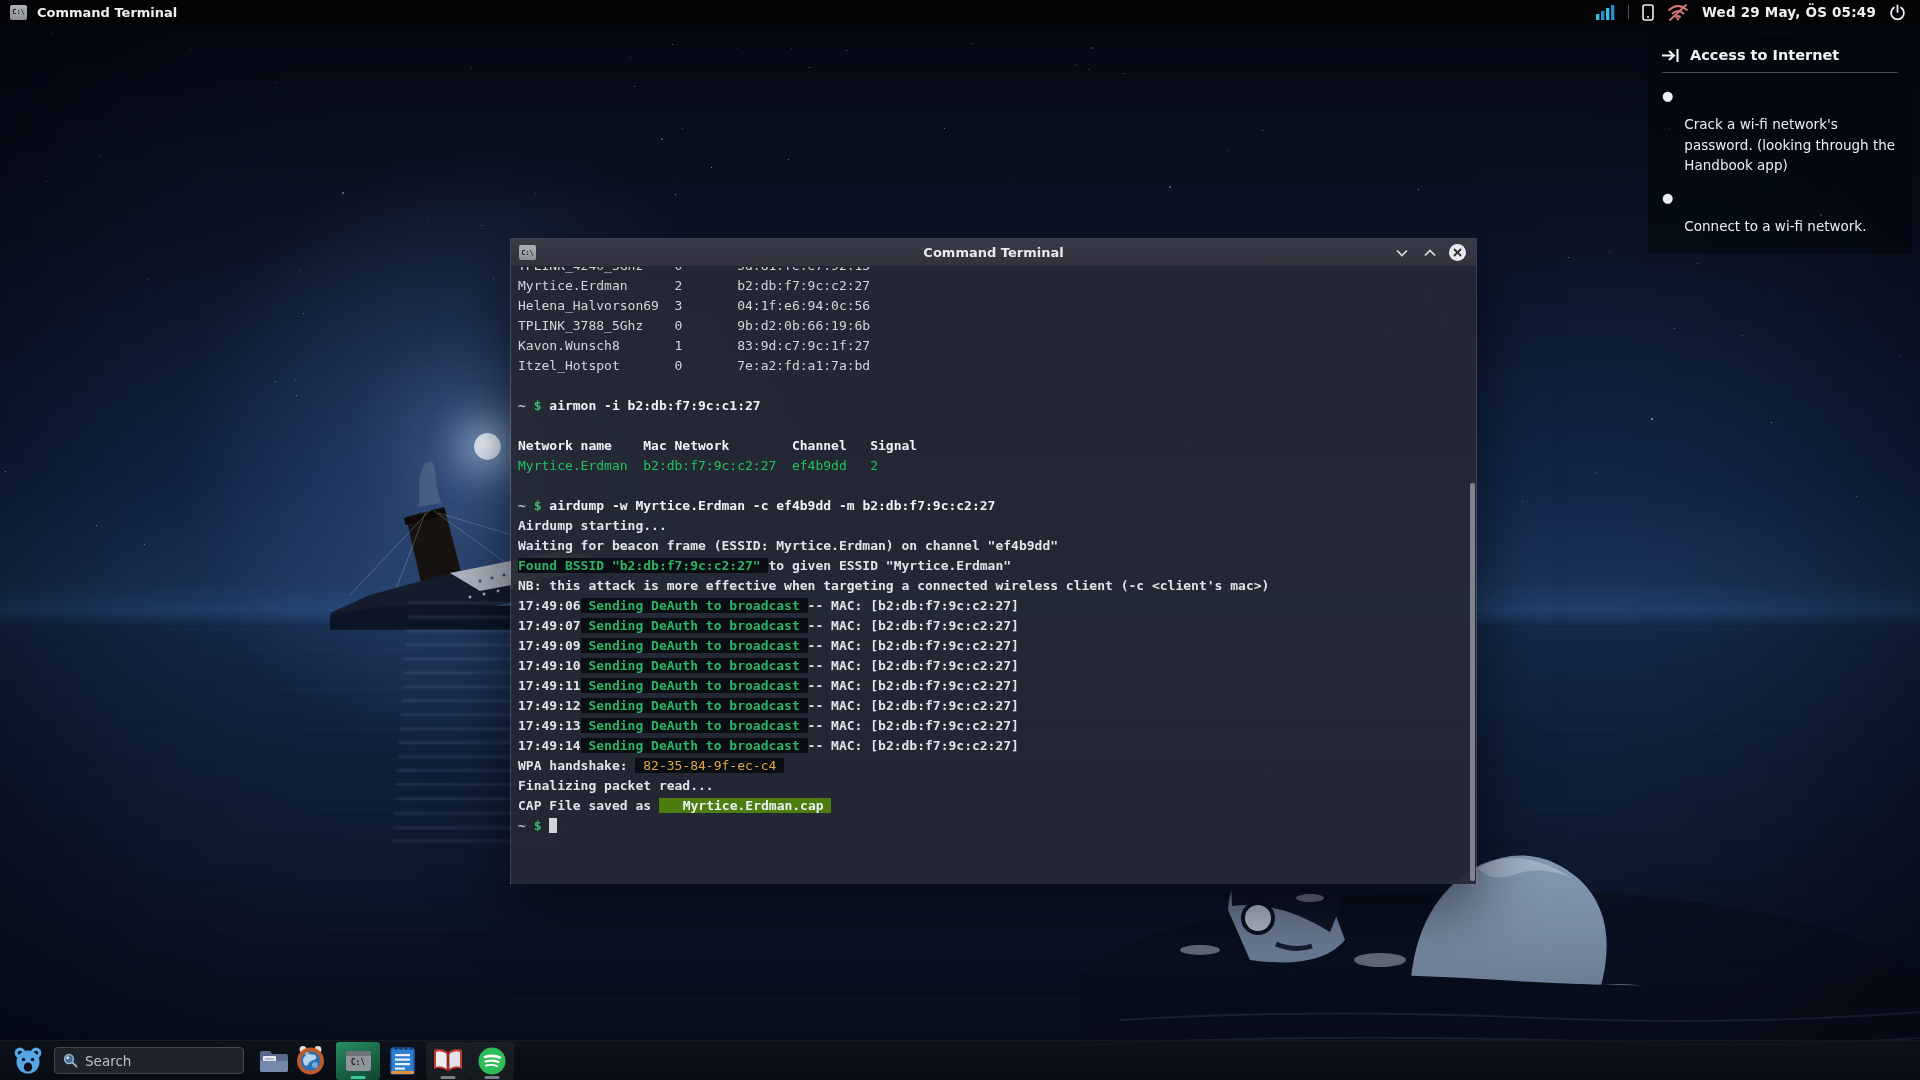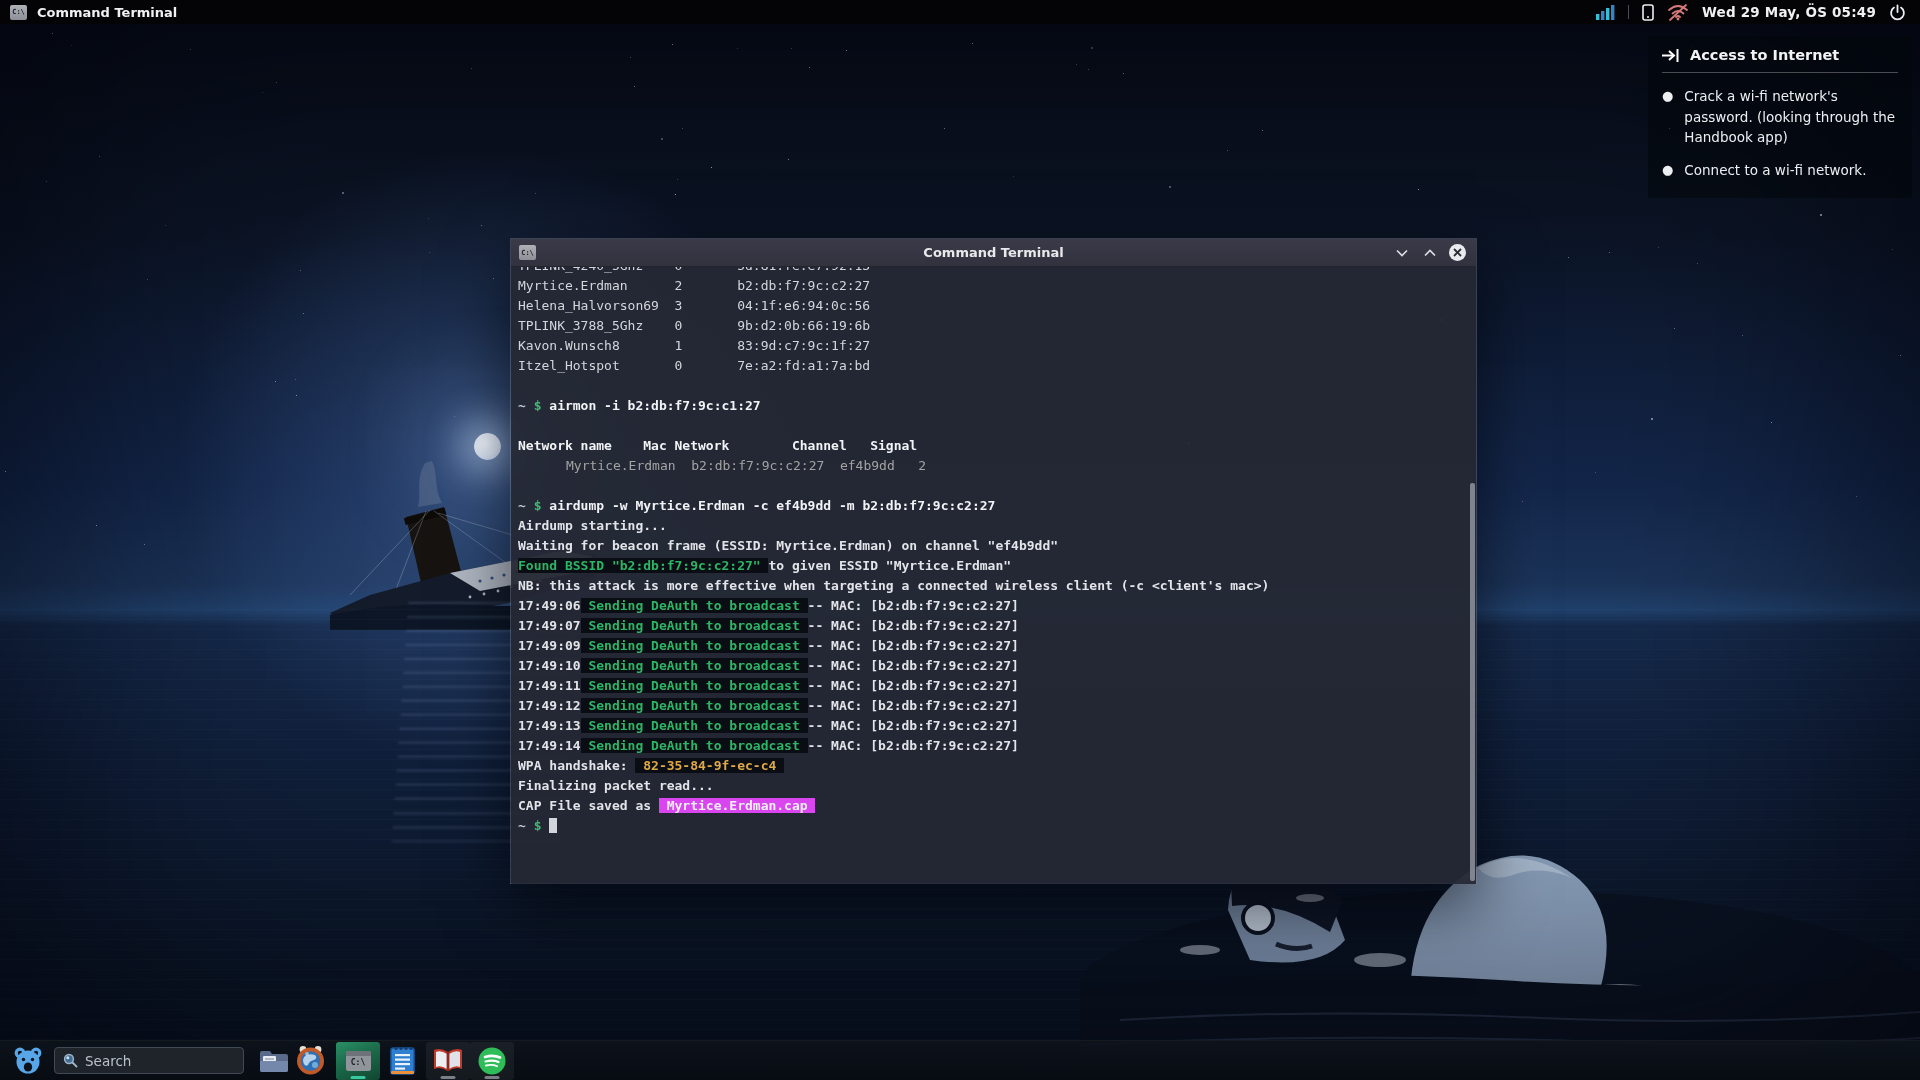--- a/index.html
+++ b/index.html
@@ -39,49 +39,49 @@
   .clock { font-size:13.5px; font-weight:600; letter-spacing:.2px; }
 
   
   .task-panel { position:absolute; left:1648px; top:36px; width:264px; background:rgba(2,5,10,.52);
     padding:11px 14px 16px 14px; color:#f2f3f5; z-index:20; border-radius:2px; }
   .tp-head { display:flex; align-items:center; gap:9px; font-size:14.5px; font-weight:bold; }
   .tp-rule { border:none; border-top:1px solid rgba(255,255,255,.28); margin:9px 0 13px 0; }
   .tp-item { display:flex; gap:11px; font-size:13.5px; line-height:20.5px; margin-bottom:12px; color:#eceef1; }
   .tp-item:last-child { margin-bottom:2px; }
   .tp-bullet { font-size:13px; line-height:20.5px; }
-  .tp-text { width:222px; }
+  .tp-text { width:222px;margin-top:28px; }
 
   
   .window { position:absolute; left:510px; top:238px; width:967px; height:646px; z-index:30;
     border:1px solid rgba(95,99,112,.55); border-bottom:1px solid #8b8e99;
     box-shadow:0 22px 60px rgba(0,0,5,.6); }
   .titlebar { height:28px; background:linear-gradient(#3a3b48,#31323e); display:flex; align-items:center;
     position:relative; border-bottom:1px solid #23242d; }
   .titlebar .mini-term { margin-left:8px; }
   .win-title { position:absolute; left:0; right:0; text-align:center; font-size:13px; font-weight:600;
     color:#e9e9ec; pointer-events:none; }
   .win-controls { margin-left:auto; display:flex; align-items:center; gap:10px; padding-right:10px; z-index:2; }
   .win-btn { width:18px; height:18px; display:flex; align-items:center; justify-content:center; cursor:default; }
   .close-btn { width:17px; height:17px; background:#e9eaee; border-radius:50%; }
 
   .term-body { position:relative; height:617px; background:rgba(37,40,52,.95); overflow:hidden; }
   .term-lines { margin-top:-11px; padding-left:7px; font-family:"DejaVu Sans Mono",monospace;
     font-size:13px; line-height:20px; }
   .tl { white-space:pre; height:20px; }
   .seg-plain  { color:#e2e4e9; font-weight:600; }
   .seg-row    { color:#d3d6dc; font-weight:500; }
-  .seg-dim    { color:#a3a3a3; font-weight:500;margin-left:48px; }
+  .seg-dim    { color:#22c55e; font-weight:500; }
   .seg-cmd    { color:#f1f3f6; font-weight:bold; }
   .seg-hdr    { color:#f1f3f6; font-weight:bold; }
   .seg-tilde  { color:#c6cad3; font-weight:600; }
   .seg-dollar { color:#3dbb70; font-weight:bold; }
   .seg-ghl    { color:#2db566; background:#0a0d13; font-weight:600; }
-  .seg-yhl    { color:#dfa945; background:#0a0d13; font-weight:700; }
-  .seg-whl    { color:#eef0f4; background:#d946ef; font-weight:600; }
+  .seg-yhl    { color:#dfa945; background:#0a0d13; font-weight:400; }
+  .seg-whl    { color:#eef0f4; background:#4d7c0f; font-weight:600;padding-left:16px; }
   .seg-cursor { display:inline-block; width:8px; height:15px; background:#d2d5dc; vertical-align:-2px; }
   .scroll-thumb { position:absolute; right:1px; top:216px; width:5px; height:398px;
     background:#8f939e; border-radius:2px; opacity:.85; }
 
   
   .taskbar { position:absolute; left:0; bottom:0; width:1920px; height:40px;
     background:linear-gradient(rgba(14,19,27,.90), rgba(8,12,18,.95));
     border-top:1px solid rgba(255,255,255,.06); display:flex; align-items:center; z-index:50; }
   .start-btn { margin-left:12px; width:32px; height:30px; display:flex; align-items:center; justify-content:center; }
   .searchbox { margin-left:10px; width:190px; height:27px; background:#1f242b; border:1px solid #414954;

